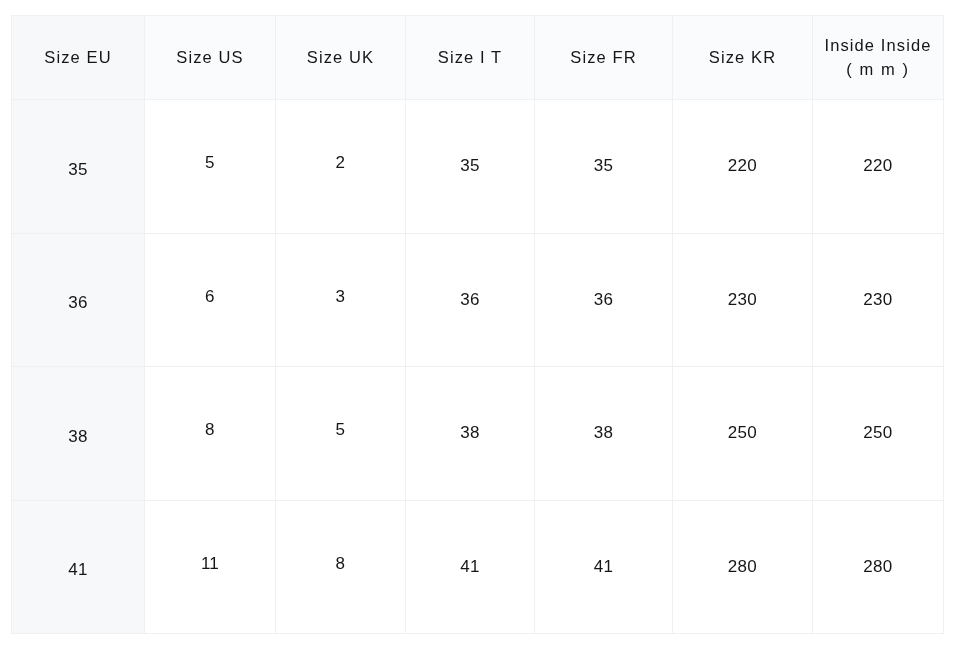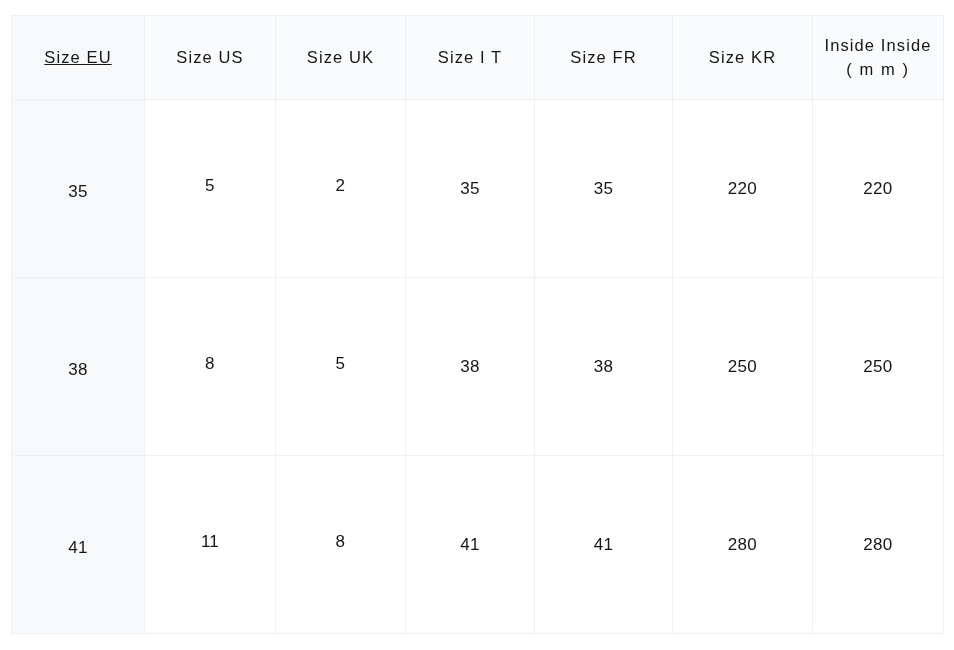--- a/index.html
+++ b/index.html
@@ -46,21 +46,20 @@
   #size-chart thead th {
     height: 83px;
     font-size: 16.5px;
     font-weight: 400;
     letter-spacing: 1.1px;
     line-height: 1.45;
     background: #fafbfc;
   }
   #size-chart thead th.first-col {
     background: #f7f8fa;
-    text-decoration: underline;
   }
   #size-chart thead th .hdr-line2 {
     display: block;
     letter-spacing: 1.6px;
   }
 
   #size-chart tbody td {
     height: 76px;
     font-size: 17px;
     font-weight: 400;
@@ -105,20 +104,29 @@
     <tr>
       <td class="first-col">35</td>
       <td class="lift">5</td>
       <td class="lift">2</td>
       <td>35</td>
       <td>35</td>
       <td>220</td>
       <td>220</td>
     </tr>
     <tr>
+      <td class="first-col">36</td>
+      <td class="lift">6</td>
+      <td class="lift">3</td>
+      <td>36</td>
+      <td>36</td>
+      <td>230</td>
+      <td>230</td>
+    </tr>
+    <tr>
       <td class="first-col">38</td>
       <td class="lift">8</td>
       <td class="lift">5</td>
       <td>38</td>
       <td>38</td>
       <td>250</td>
       <td>250</td>
     </tr>
     <tr>
       <td class="first-col">41</td>

